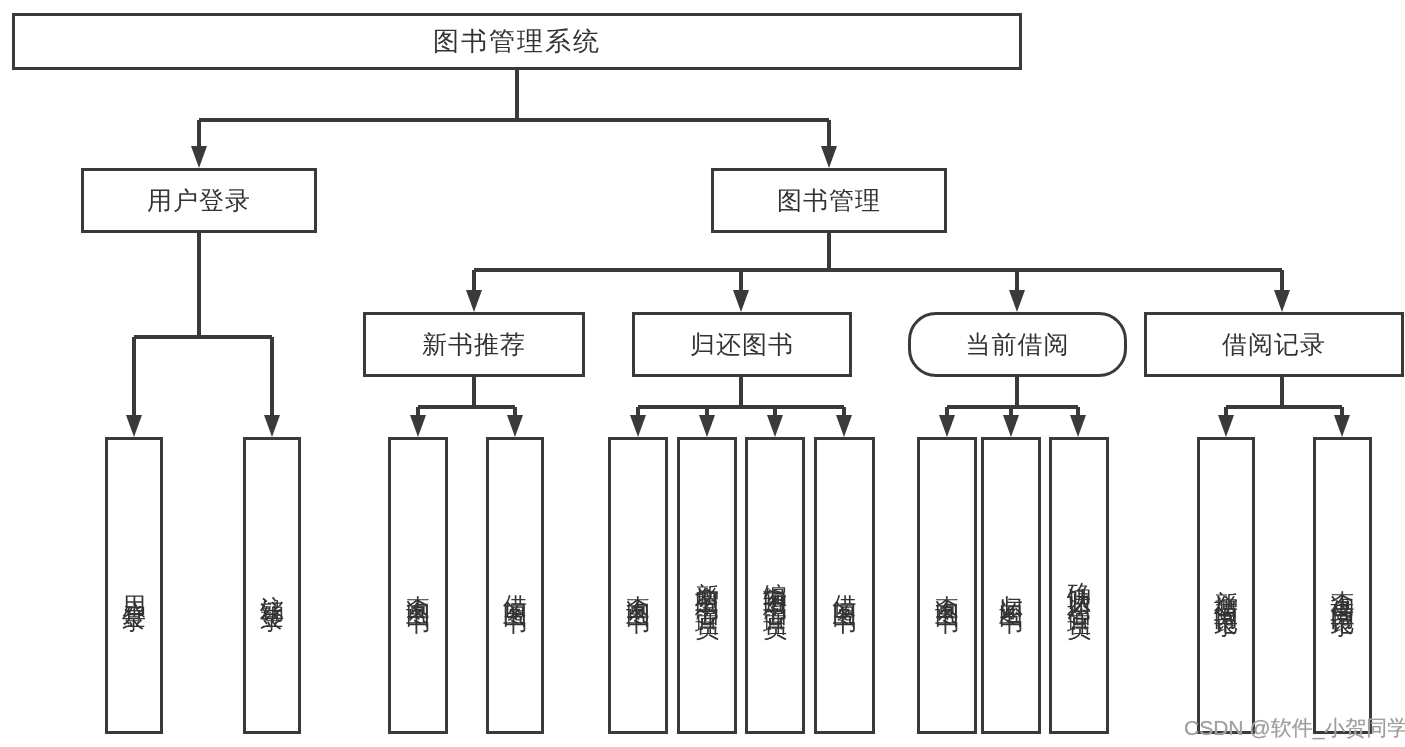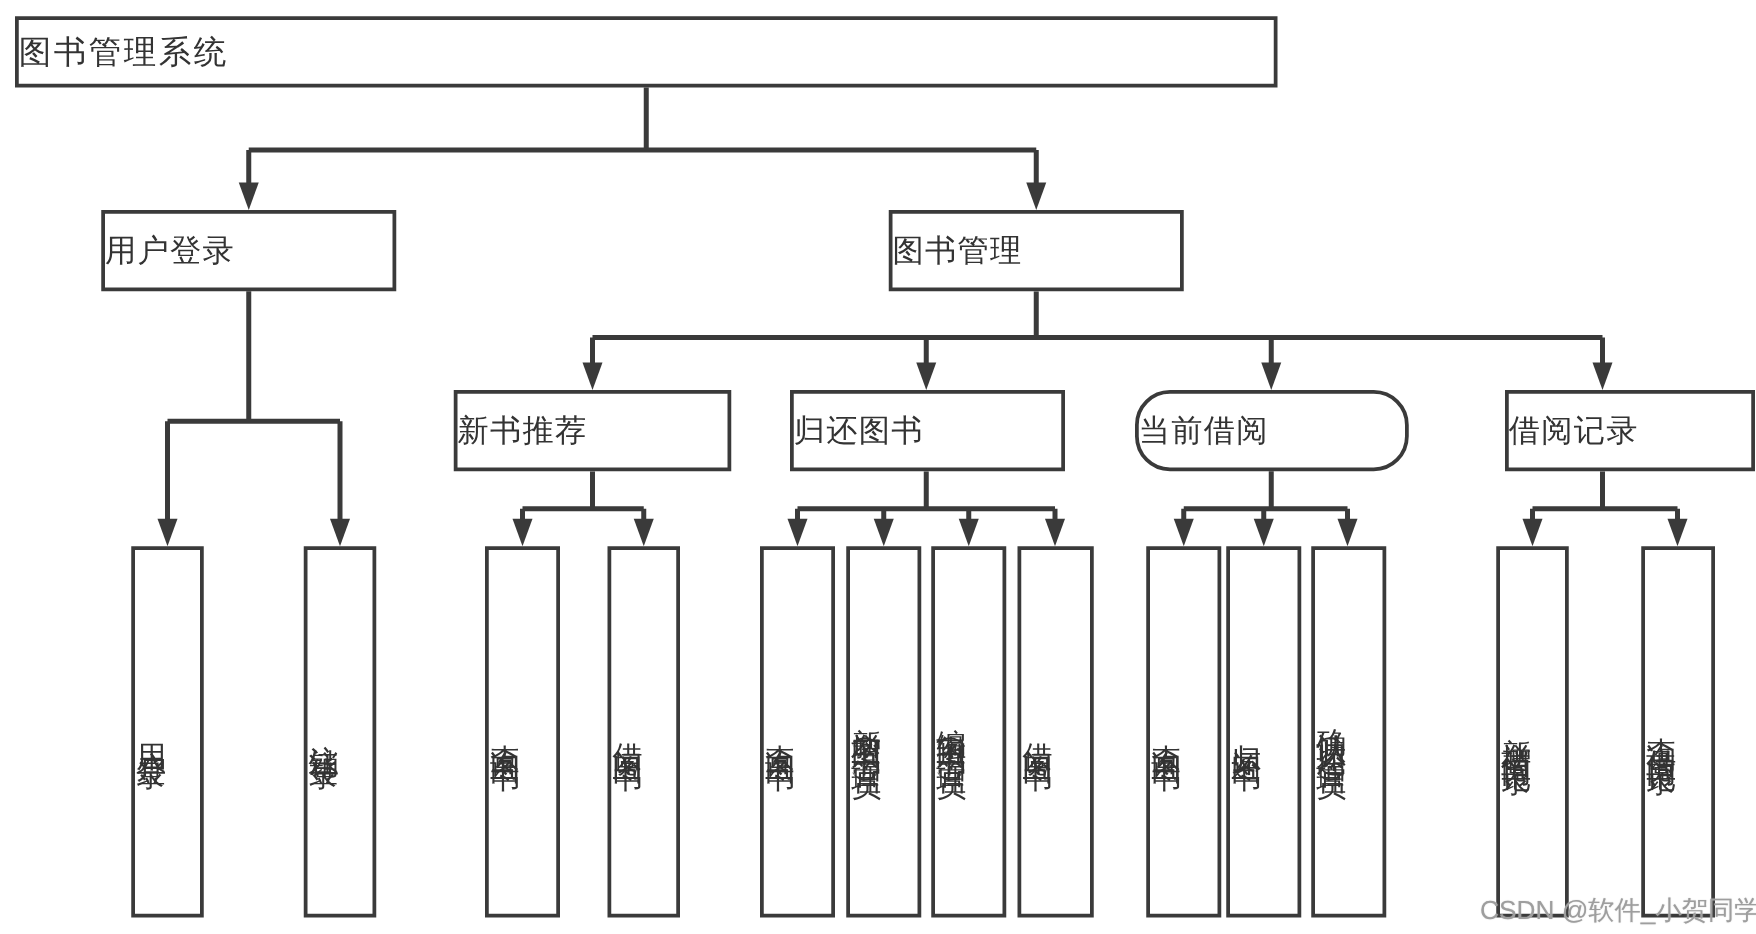--- a/index.html
+++ b/index.html
@@ -4,40 +4,40 @@
 <style>
   html,body{margin:0;padding:0;background:#ffffff;}
   body{width:1405px;height:747px;overflow:hidden;font-family:"Liberation Sans","DejaVu Sans",sans-serif;}
   .stage{position:relative;width:1405px;height:747px;background:#ffffff;}
   svg.connectors{position:absolute;left:0;top:0;width:1405px;height:747px;}
   .node{
     position:absolute;
     box-sizing:border-box;
     background:#ffffff;
     border:3px solid #3a3a3a;
-    display:flex;align-items:center;justify-content:flex-start;
+    display:flex;align-items:center;justify-content:center;
     color:#333333;
   }
   .node.h span{font-size:25px;letter-spacing:1px;white-space:nowrap;}
   .node.root span{font-size:26px;letter-spacing:2px;}
   .node.v{top:437px;height:297px;}
   .node.v span{
     writing-mode:vertical-rl;
     text-orientation:mixed;
     font-size:24px;
     letter-spacing:5px;
     line-height:1;
   }
   .b-root{left:12px;top:13px;width:1010px;height:57px;}
   .b-user-login{left:81px;top:168px;width:236px;height:65px;}
   .b-book-mgmt{left:711px;top:168px;width:236px;height:65px;}
   .b-new-rec{left:363px;top:312px;width:222px;height:65px;}
   .b-book-borrow{left:632px;top:312px;width:220px;height:65px;}
   .b-current{left:908px;top:312px;width:219px;height:65px;border-radius:28px;}
-  .b-records{left:1204px;top:312px;width:200px;height:65px;}
+  .b-records{left:1144px;top:312px;width:260px;height:65px;}
   .b-v1{left:105px;width:58px;}
   .b-v2{left:243px;width:58px;}
   .b-v3{left:388px;width:60px;}
   .b-v4{left:486px;width:58px;}
   .b-v5{left:608px;width:60px;}
   .b-v6{left:677px;width:60px;}
   .b-v7{left:745px;width:60px;}
   .b-v8{left:814px;width:61px;}
   .b-v9{left:917px;width:60px;}
   .b-v10{left:981px;width:60px;}

